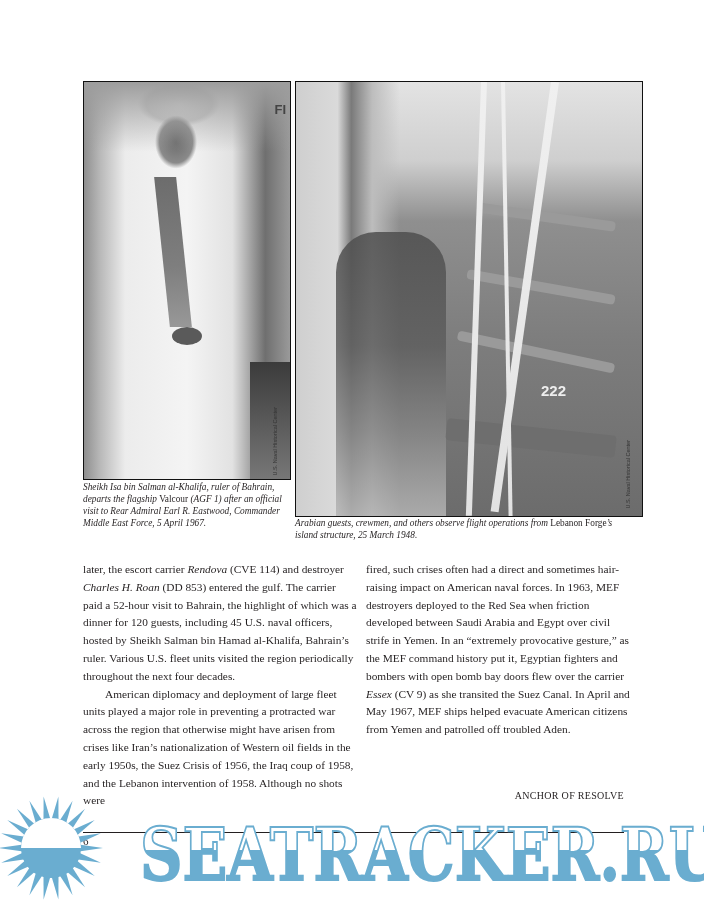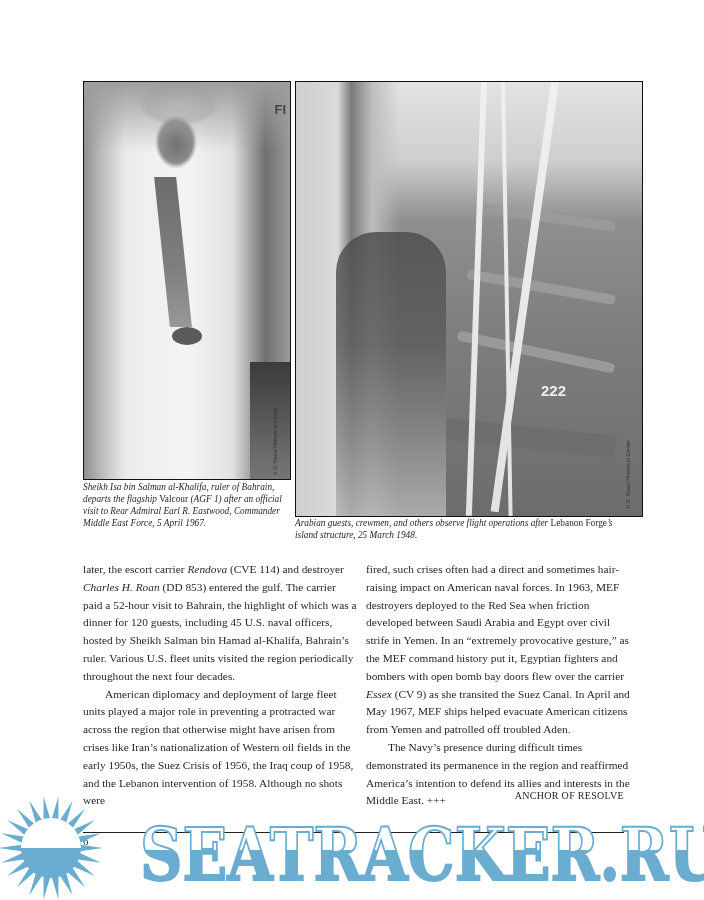--- a/index.html
+++ b/index.html
@@ -64,29 +64,28 @@
   <div class="plane" style="left:180px; top:130px; width:140px; transform:rotate(8deg);"></div>
   <div class="plane" style="left:170px; top:200px; width:150px; transform:rotate(10deg);"></div>
   <div class="plane" style="left:160px; top:265px; width:160px; transform:rotate(12deg);"></div>
   <div class="plane" style="left:150px; top:345px; width:170px; height:22px; background:#6e6e6e; transform:rotate(6deg);"></div>
   <div class="num">222</div>
   <div class="beam" style="left:185px; transform:rotate(2deg);"></div>
   <div class="beam" style="left:205px; width:4px; transform:rotate(-1deg);"></div>
   <div class="beam" style="left:255px; width:8px; transform:rotate(8deg);"></div>
 </div>
 <div class="credit" id="credit-2">U.S. Naval Historical Center</div>
-<div class="caption" id="caption-2"><span>Arabian guests, crewmen, and others observe flight operations after </span><span class="upright">Lebanon Forge</span><span>’s island structure, 25 March 1948.</span></div>
+<div class="caption" id="caption-2"><span>Arabian guests, crewmen, and others observe flight operations from </span><span class="upright">Lebanon Forge</span><span>’s island structure, 25 March 1948.</span></div>
 
 <div class="col" id="col-left">
   <p><span>later, the escort carrier </span><i>Rendova</i><span> (CVE 114) and destroyer </span><i>Charles H. Roan</i><span> (DD 853) entered the gulf. The carrier paid a 52-hour visit to Bahrain, the highlight of which was a dinner for 120 guests, including 45 U.S. naval officers, hosted by Sheikh Salman bin Hamad al-Khalifa, Bahrain’s ruler. Various U.S. fleet units visited the region periodically throughout the next four decades.</span></p>
   <p class="indent"><span>American diplomacy and deployment of large fleet units played a major role in preventing a protracted war across the region that otherwise might have arisen from crises like Iran’s nationalization of Western oil fields in the early 1950s, the Suez Crisis of 1956, the Iraq coup of 1958, and the Lebanon intervention of 1958. Although no shots were</span></p>
 </div>
 <div class="col" id="col-right">
   <p><span>fired, such crises often had a direct and sometimes hair-raising impact on American naval forces. In 1963, MEF destroyers deployed to the Red Sea when friction developed between Saudi Arabia and Egypt over civil strife in Yemen. In an “extremely provocative gesture,” as the MEF command history put it, Egyptian fighters and bombers with open bomb bay doors flew over the carrier </span><i>Essex</i><span> (CV 9) as she transited the Suez Canal. In April and May 1967, MEF ships helped evacuate American citizens from Yemen and patrolled off troubled Aden.</span></p>
-  <p class="indent"><span>The Navy’s presence during difficult times demonstrated its permanence in the region and reaffirmed America’s intention to defend its allies and interests in the Middle East. +++</span></p>
 </div>
 
 <div id="footer-rule"></div>
 <div id="page-number">6</div>
 <div id="running-title">ANCHOR OF RESOLVE</div>
 
 <svg id="watermark-sun" viewBox="0 0 106 106">
   <g id="sun-rays" fill="#6aadd0">
       <polygon points="80.76907573260527,49.4113466374094 105,53 80.76907573260527,56.5886533625906"></polygon>
       <polygon points="80.65527353666386,57.380165021126466 102.89363462795387,67.65009295575435 78.63319256174337,64.2667403934139"></polygon>

